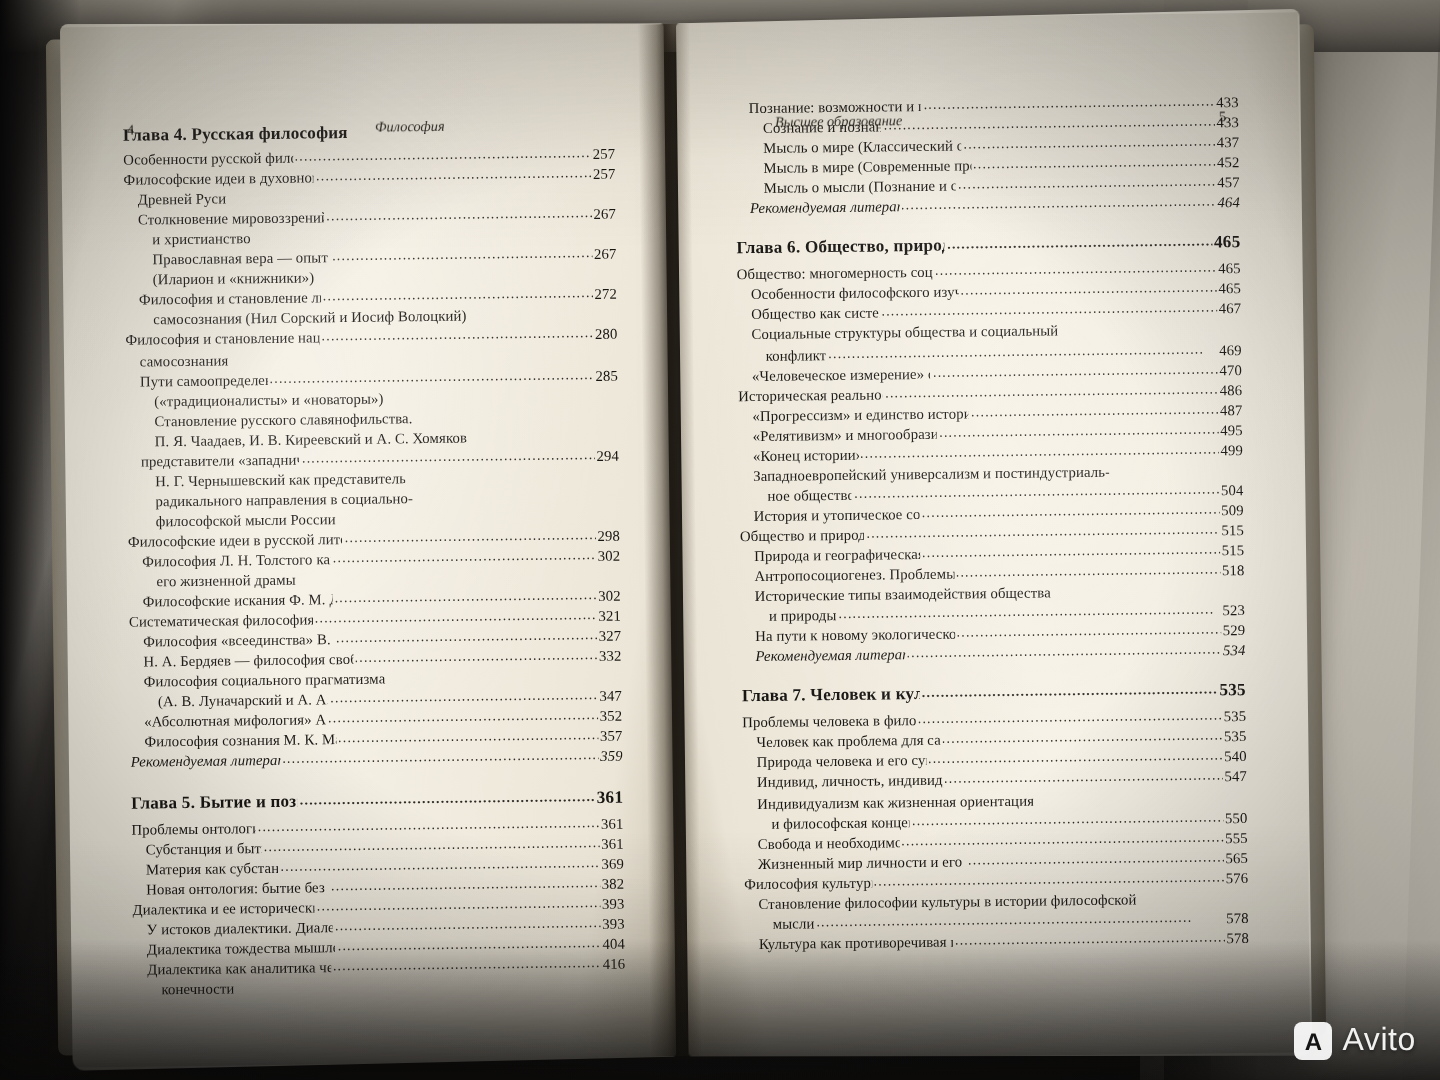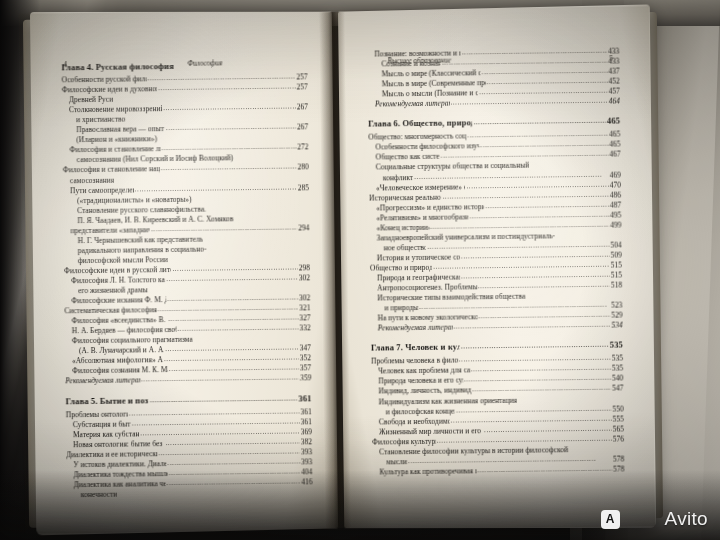--- a/index.html
+++ b/index.html
@@ -186,21 +186,21 @@
   }
   .wm-badge {
     width: 19px; height: 19px;
     border-radius: 4px;
     background: #ffffff;
     color: #111;
     font-size: 12px;
     font-weight: bold;
     display: flex; align-items: center; justify-content: center;
   }
-  .wm-text { font-size: 19px; letter-spacing: .3px; text-shadow: 0 1px 2px rgba(0,0,0,.6); margin-left: 40px; }
+  .wm-text { font-size: 16px; letter-spacing: .3px; text-shadow: 0 1px 2px rgba(0,0,0,.6); }
   .corner-num {
     position: absolute;
     left: 8px; top: 6px;
     font-family: "Liberation Sans", sans-serif;
     font-size: 10px;
     color: rgba(255,255,255,.55);
   }
 </style>
 </head>
 <body>

